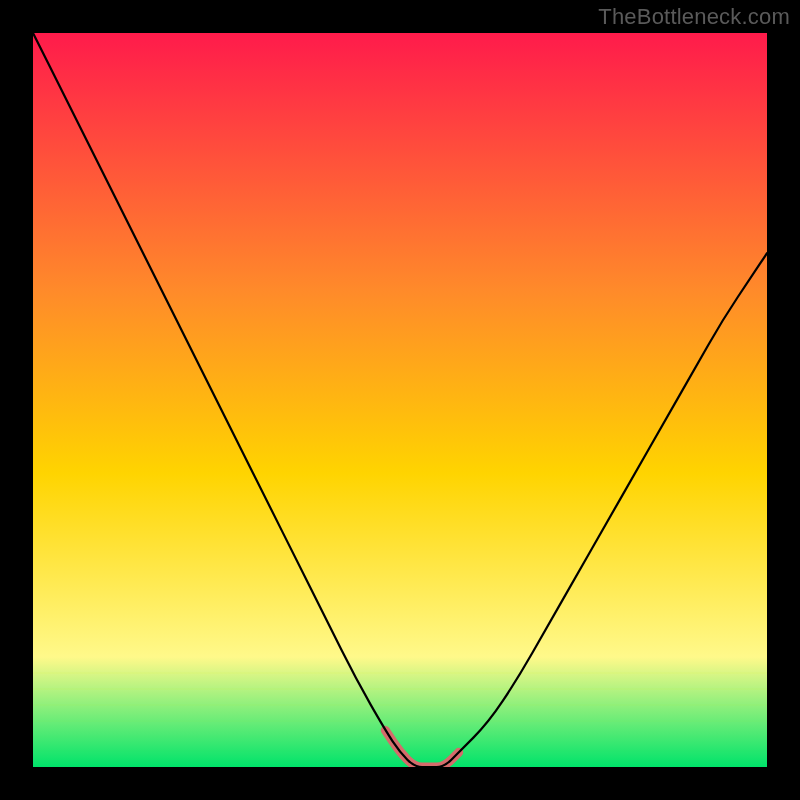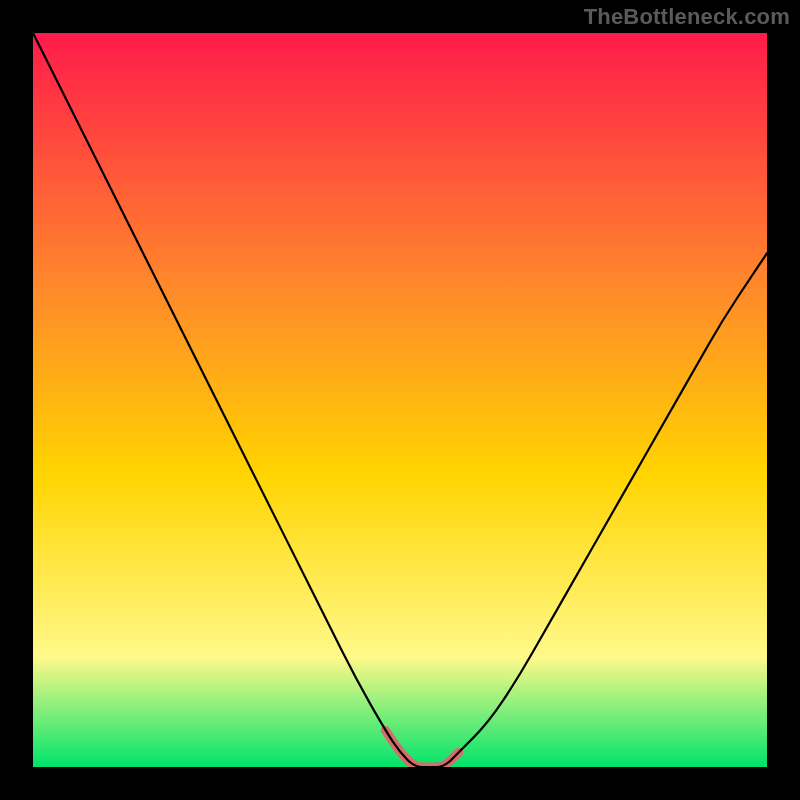--- a/index.html
+++ b/index.html
@@ -16,21 +16,21 @@
     width: 800px;
     height: 800px;
     background: #000;
   }
   .watermark {
     position: absolute;
     top: 4px;
     right: 10px;
     color: #5a5a5a;
     font-size: 22px;
-    font-weight: 700;
+    font-weight: 400;
     letter-spacing: 0.2px;
     z-index: 10;
   }
   .plot-wrap {
     position: absolute;
     left: 33px;
     top: 33px;
     width: 734px;
     height: 734px;
     background: #000;

